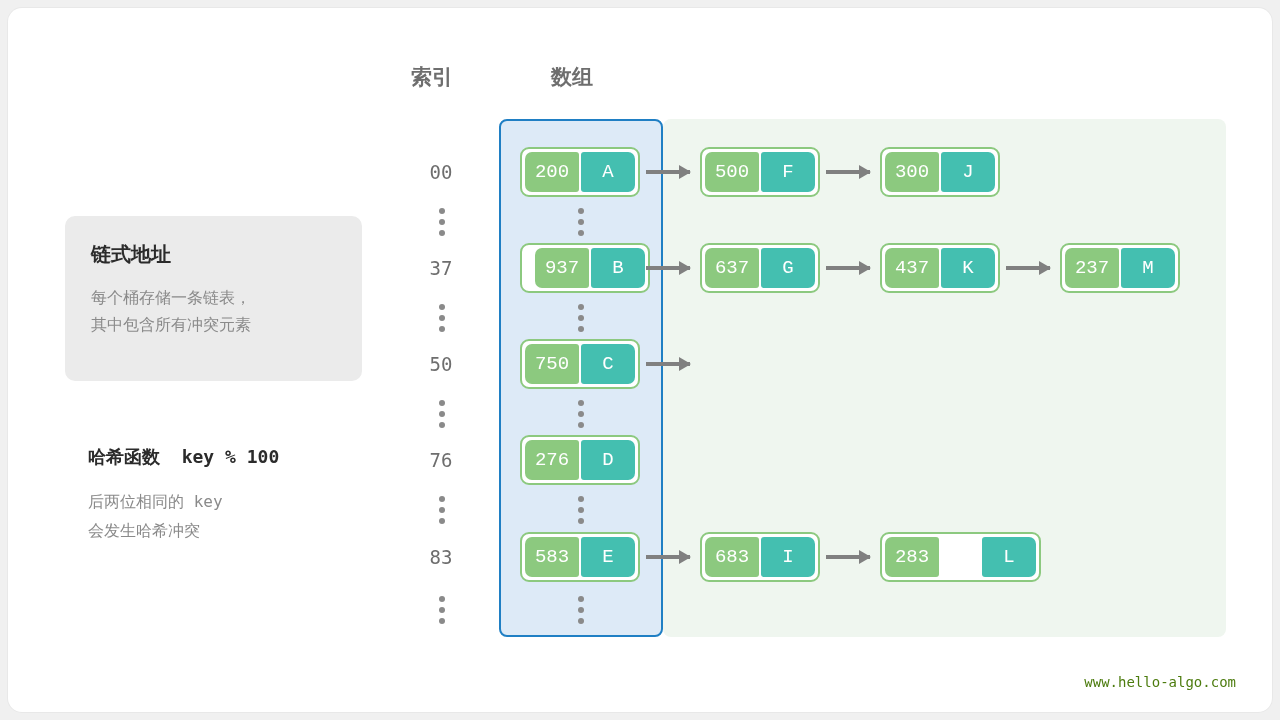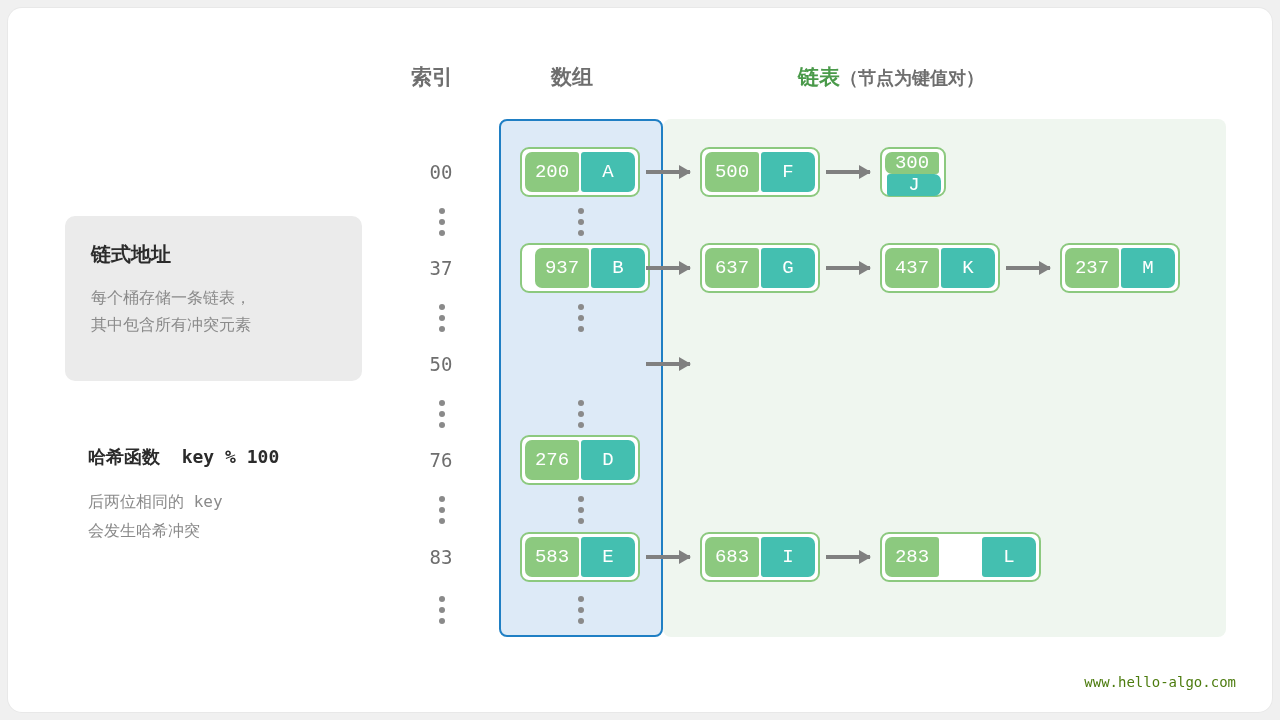--- a/index.html
+++ b/index.html
@@ -189,21 +189,20 @@
 </head>
 <body>
 
 <div id="card">
 
   <div id="list-panel"></div>
   <div id="array-panel"></div>
 
   <div class="hdr" id="hdr-index">索引</div>
   <div class="hdr" id="hdr-array">数组</div>
-  <div class="hdr" id="hdr-list"><span>链表</span><span class="sub">（节点为键值对）</span></div>
 
   <div id="info-card">
     <div id="info-title">链式地址</div>
     <div id="info-body">
       <div>每个桶存储一条链表，</div>
       <div>其中包含所有冲突元素</div>
     </div>
   </div>
 
   <div id="hash-title"><span>哈希函数</span><span class="mono">&nbsp;&nbsp;</span><span class="mono">key % 100</span></div>
@@ -218,21 +217,21 @@
         <div class="node" style="left: 512px;">
           <div class="cell cell-key">200</div>
           <div class="cell cell-val">A</div>
         </div>
         <div class="arrow" style="left: 638px; width: 44px;"></div>
         <div class="node" style="left: 692px;">
           <div class="cell cell-key">500</div>
           <div class="cell cell-val">F</div>
         </div>
         <div class="arrow" style="left: 818px; width: 44px;"></div>
-        <div class="node" style="left: 872px; flex-direction: column;">
+        <div class="node" style="left: 872px;">
           <div class="cell cell-key">300</div>
           <div class="cell cell-val">J</div>
         </div>
       </div>
       <div class="row" style="top: 235px; width: 1264px;">
         <div class="index-label">37</div>
         <div class="node" style="left: 512px; padding-left: 13px;">
           <div class="cell cell-key">937</div>
           <div class="cell cell-val">B</div>
         </div>
@@ -247,20 +246,24 @@
           <div class="cell cell-val">K</div>
         </div>
         <div class="arrow" style="left: 998px; width: 44px;"></div>
         <div class="node" style="left: 1052px;">
           <div class="cell cell-key">237</div>
           <div class="cell cell-val">M</div>
         </div>
       </div>
       <div class="row" style="top: 331px; width: 1264px;">
         <div class="index-label">50</div>
+        <div class="node" style="left: 512px;">
+          <div class="cell cell-key">750</div>
+          <div class="cell cell-val">C</div>
+        </div>
         <div class="arrow" style="left: 638px; width: 44px;"></div>
       </div>
       <div class="row" style="top: 427px; width: 1264px;">
         <div class="index-label">76</div>
         <div class="node" style="left: 512px;">
           <div class="cell cell-key">276</div>
           <div class="cell cell-val">D</div>
         </div>
       </div>
       <div class="row" style="top: 524px; width: 1264px;">

